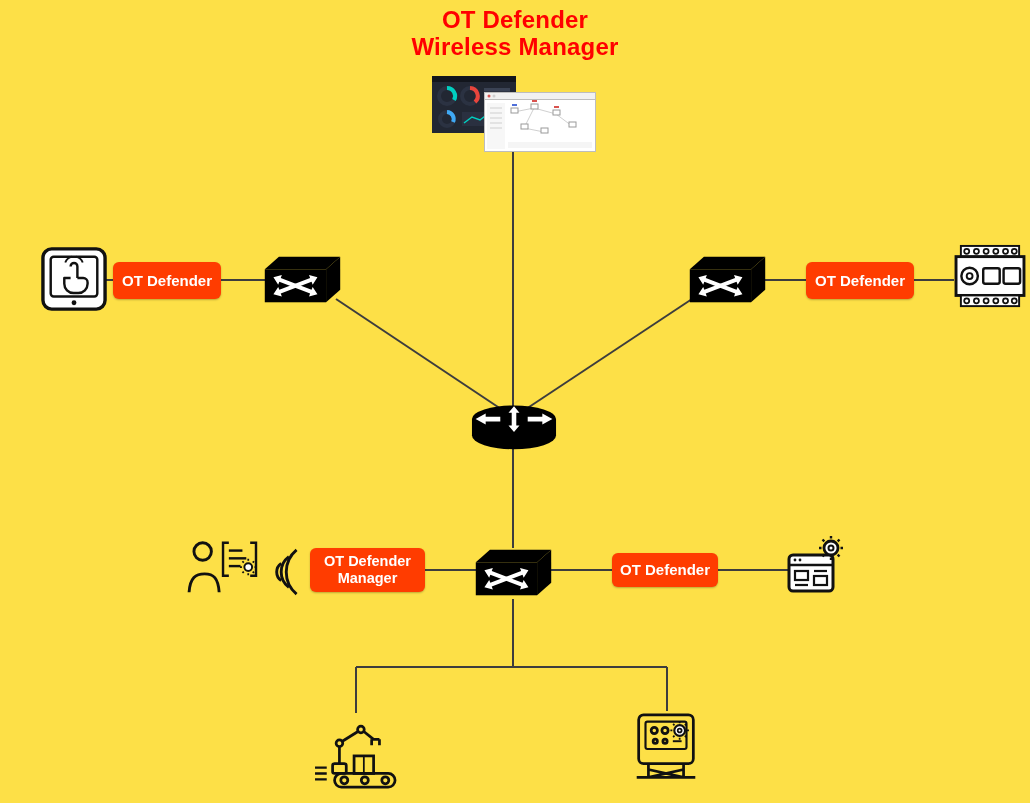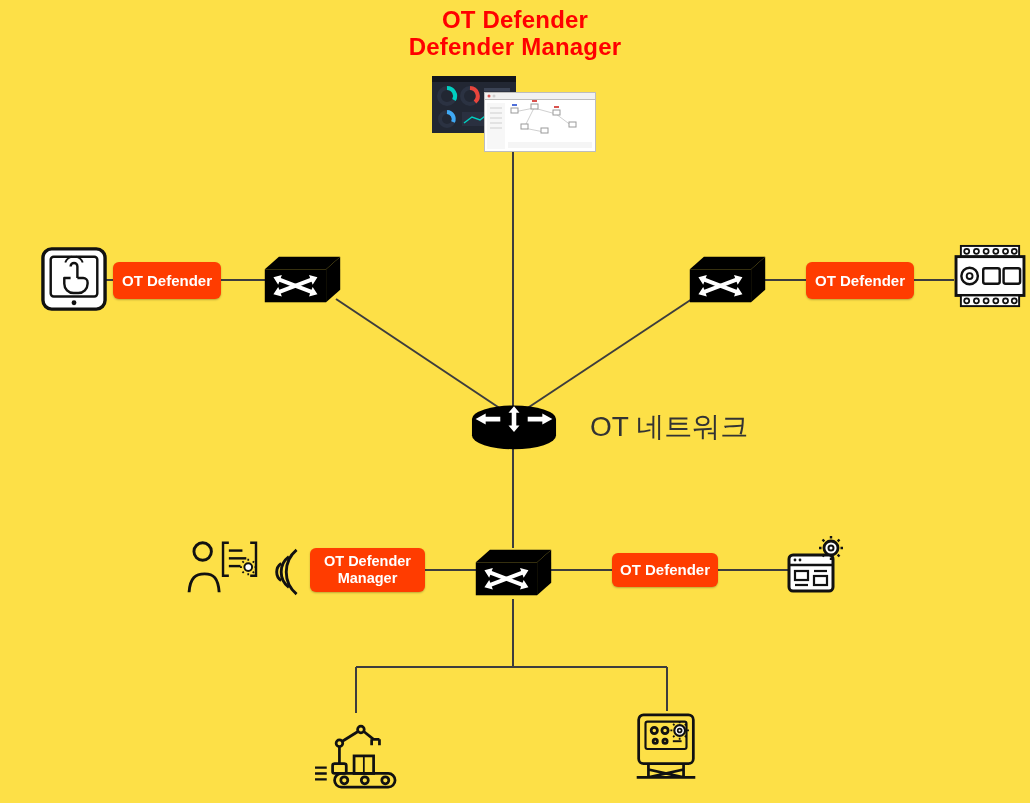--- a/index.html
+++ b/index.html
@@ -61,21 +61,21 @@
       <line x1="716" y1="570" x2="789" y2="570"></line>
       <line x1="513" y1="599" x2="513" y2="667"></line>
       <line x1="356" y1="667" x2="667" y2="667"></line>
       <line x1="356" y1="667" x2="356" y2="713"></line>
       <line x1="667" y1="667" x2="667" y2="711"></line>
     </g>
   </svg>
 
   <div class="title-block">
     <div class="title-line">OT Defender</div>
-    <div class="title-line">Defender Manager</div>
+    <div class="title-line">Wireless Manager</div>
   </div>
 
   <div class="abs" style="left:432px;top:76px;z-index:2">
     <svg width="84" height="57" viewBox="0 0 84 57">
       <rect width="84" height="57" fill="#222733"></rect>
       <rect width="84" height="6" fill="#12151C"></rect>
       <circle cx="15" cy="20" r="8" fill="none" stroke="#2B3242" stroke-width="4"></circle>
       <path d="M15 12 a8 8 0 0 1 7 12" fill="none" stroke="#00CFC0" stroke-width="4"></path>
       <circle cx="38" cy="20" r="8" fill="none" stroke="#2B3242" stroke-width="4"></circle>
       <path d="M38 12 a8 8 0 0 1 5 14" fill="none" stroke="#E8453C" stroke-width="4"></path>
@@ -127,21 +127,20 @@
       </g>
       <rect x="24" y="50" width="84" height="6" fill="#F5F5F5"></rect>
     </svg>
   </div>
 
   <div class="abs" style="left:468px;top:399px;z-index:3">
     <svg width="92" height="53" viewBox="0 0 100 58">
         <use href="#sym-router"></use>
       </svg>
   </div>
-  <div class="net-label" style="left:590px;top:408px">OT 네트워크</div>
 
   <div class="abs" style="left:263px;top:252px;z-index:3">
     <svg width="79" height="55" viewBox="0 0 100 70">
         <use href="#sym-switch"></use>
       </svg>
   </div>
   <div class="abs" style="left:688px;top:252px;z-index:3">
     <svg width="79" height="55" viewBox="0 0 100 70">
         <use href="#sym-switch"></use>
       </svg>

